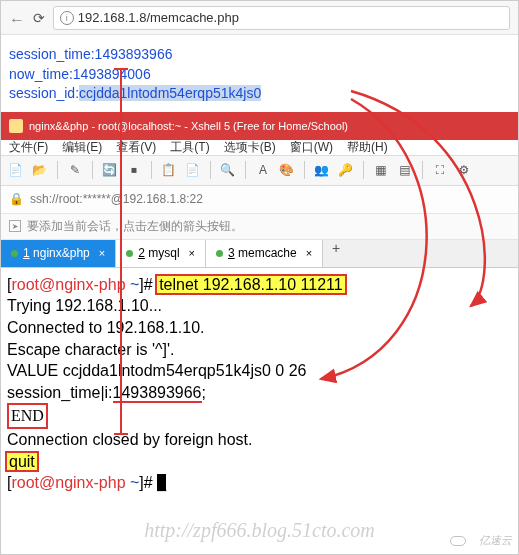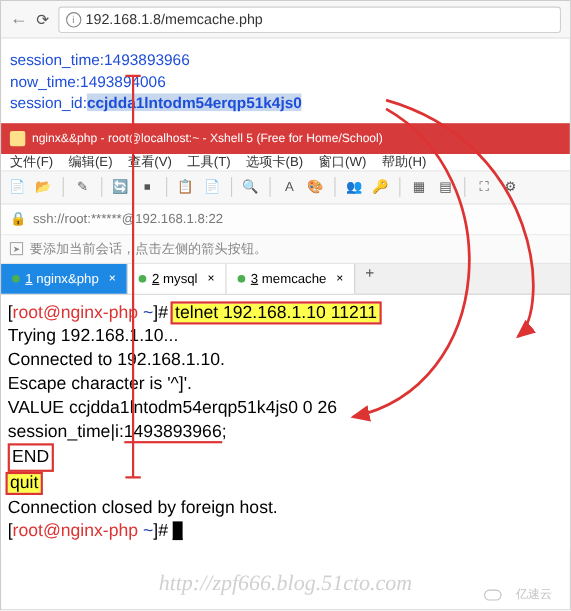--- a/index.html
+++ b/index.html
@@ -4,21 +4,21 @@
 <style>
 * { margin: 0; padding: 0; box-sizing: border-box; font-family: Arial, sans-serif; }
 body { width: 519px; height: 555px; background: #fff; overflow: hidden; font-size: 13px; }
 .browser-bar { height: 34px; background: #f7f7f7; border-bottom: 1px solid #e0e0e0; display: flex; align-items: center; padding: 0 8px; gap: 8px; }
 .nav-arrow { color: #888; font-size: 16px; cursor: pointer; }
 .reload { color: #555; font-size: 14px; cursor: pointer; }
 .url-box { flex: 1; height: 24px; border: 1px solid #d0d0d0; border-radius: 3px; display: flex; align-items: center; padding: 0 6px; gap: 4px; background: #fff; }
 .url-icon { width: 14px; height: 14px; border: 1px solid #888; border-radius: 50%; display: flex; align-items: center; justify-content: center; font-size: 9px; color: #888; }
 .url-text { color: #333; font-size: 13px; }
 .page-content { padding: 10px 8px 8px; font-size: 14px; color: #1d4ed8; line-height: 1.4; font-family: "Times New Roman", serif; }
-.sel { background: #c7d7ed; font-weight: bold; }
+.sel { background: #c7d7ed; }
 .xshell-title { height: 28px; background: #d73a3a; color: #fff; display: flex; align-items: center; padding: 0 8px; font-size: 11px; gap: 6px; }
 .xshell-icon { width: 14px; height: 14px; background: #ffe08a; border-radius: 2px; }
 .menu-bar { height: 16px; background: #fff; display: flex; align-items: center; padding: 0 8px; gap: 14px; font-size: 12px; color: #333; border-bottom: 1px solid #ddd; }
 .toolbar { height: 30px; background: #f7f7f7; border-bottom: 1px solid #ddd; display: flex; align-items: center; padding: 0 6px; gap: 6px; }
 .tb-btn { width: 18px; height: 18px; display: flex; align-items: center; justify-content: center; font-size: 12px; color: #555; cursor: pointer; }
 .tb-sep { width: 1px; height: 18px; background: #ccc; margin: 0 2px; }
 .sessions { height: 28px; background: #fdfdfd; border-bottom: 1px solid #e5e5e5; display: flex; align-items: center; padding: 0 8px; gap: 6px; font-size: 12px; color: #777; }
 .lock { color: #999; }
 .tip-bar { height: 26px; background: #fafafa; border-bottom: 1px solid #e5e5e5; display: flex; align-items: center; padding: 0 8px; gap: 6px; font-size: 12px; color: #888; }
 .tip-icon { width: 12px; height: 12px; border: 1px solid #aaa; display: flex; align-items: center; justify-content: center; font-size: 8px; }
@@ -28,23 +28,23 @@
 .dot { width: 7px; height: 7px; border-radius: 50%; background: #4caf50; }
 .tab .close { font-size: 11px; margin-left: 4px; }
 .tab-add { width: 26px; text-align: center; font-size: 14px; cursor: pointer; color: #555; }
 .terminal { background: #fff; padding: 6px 6px 6px 6px; font-family: "Courier New", monospace; font-size: 16px; line-height: 1.35; color: #000; }
 .terminal .line { white-space: pre; }
 .red { color: #d33; }
 .blue { color: #24a; }
 .hl { background: #ffff4d; outline: 2px solid #d33; padding: 0 2px; }
 .hl2 { background: #ffff4d; outline: 2px solid #d33; padding: 0 2px; }
 .underline-red { border-bottom: 2px solid #d33; }
-.end-mark { border: 2px solid #d33; padding: 0 2px; display: inline-block; }
+.end-mark { border: 2px solid #d33; padding: 0 2px; display: inline-block; font-family: Liberation Serif, serif; }
 .watermark { position: absolute; bottom: 12px; left: 50%; transform: translateX(-50%); font-size: 20px; font-style: italic; color: rgba(150,150,150,0.45); font-family: "Times New Roman", serif; pointer-events: none; }
-.ysy-logo { position: absolute; right: 16px; bottom: 6px; font-size: 11px; color: #c2c2c2; display: flex; align-items: center; gap: 13px; }
+.ysy-logo { position: absolute; right: 6px; bottom: 6px; font-size: 11px; color: #c2c2c2; display: flex; align-items: center; gap: 13px; font-style: italic; }
 .ysy-circ { width: 16px; height: 10px; border: 1px solid #c2c2c2; border-radius: 10px; position: relative; }
 .container { position: relative; width: 519px; height: 555px; border: 1px solid #ccc; }
 svg.annot { position: absolute; top: 0; left: 0; pointer-events: none; }
 </style>
 </head>
 <body>
 <div class="container">
 
 <div class="browser-bar">
   <span class="nav-arrow">←</span>
@@ -133,22 +133,22 @@
 </div>
 
 <div class="terminal">
 <div class="line">[<span class="red">root@nginx-php</span> <span class="blue">~</span>]# <span class="hl">telnet 192.168.1.10 11211</span></div>
 <div class="line">Trying 192.168.1.10...</div>
 <div class="line">Connected to 192.168.1.10.</div>
 <div class="line">Escape character is '^]'.</div>
 <div class="line">VALUE ccjdda1lntodm54erqp51k4js0 0 26</div>
 <div class="line"><span>session_time|i:</span><span class="underline-red">1493893966</span><span>;</span></div>
 <div class="line"><span class="end-mark">END</span></div>
+<div class="line">Connection closed by foreign host.</div>
 <div class="line"><span class="hl2">quit</span></div>
-<div class="line">Connection closed by foreign host.</div>
 <div class="line">[<span class="red">root@nginx-php</span> <span class="blue">~</span>]# <span style="background:#000;color:#000;">_</span></div>
 </div>
 
 <svg class="annot" width="519" height="555">
   <defs>
     <marker id="arrowhead" markerWidth="8" markerHeight="8" refX="6" refY="3" orient="auto">
       <path d="M0,0 L7,3 L0,6 Z" fill="#d33"></path>
     </marker>
   </defs>
   <path d="M 350 90 C 490 130, 500 280, 470 305" stroke="#d33" stroke-width="2.5" fill="none" marker-end="url(#arrowhead)"></path>

